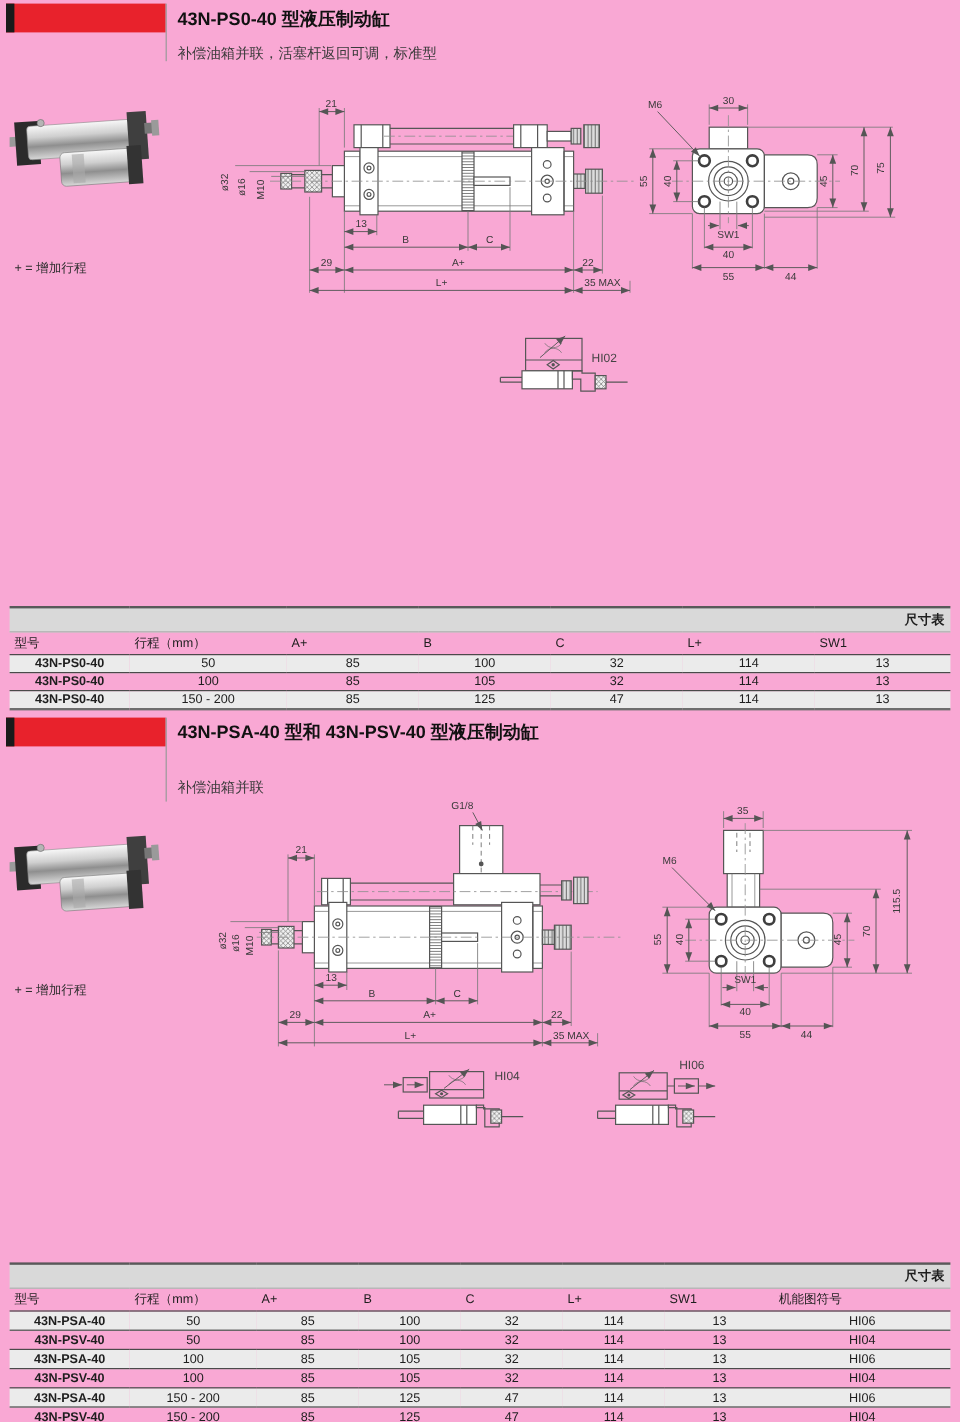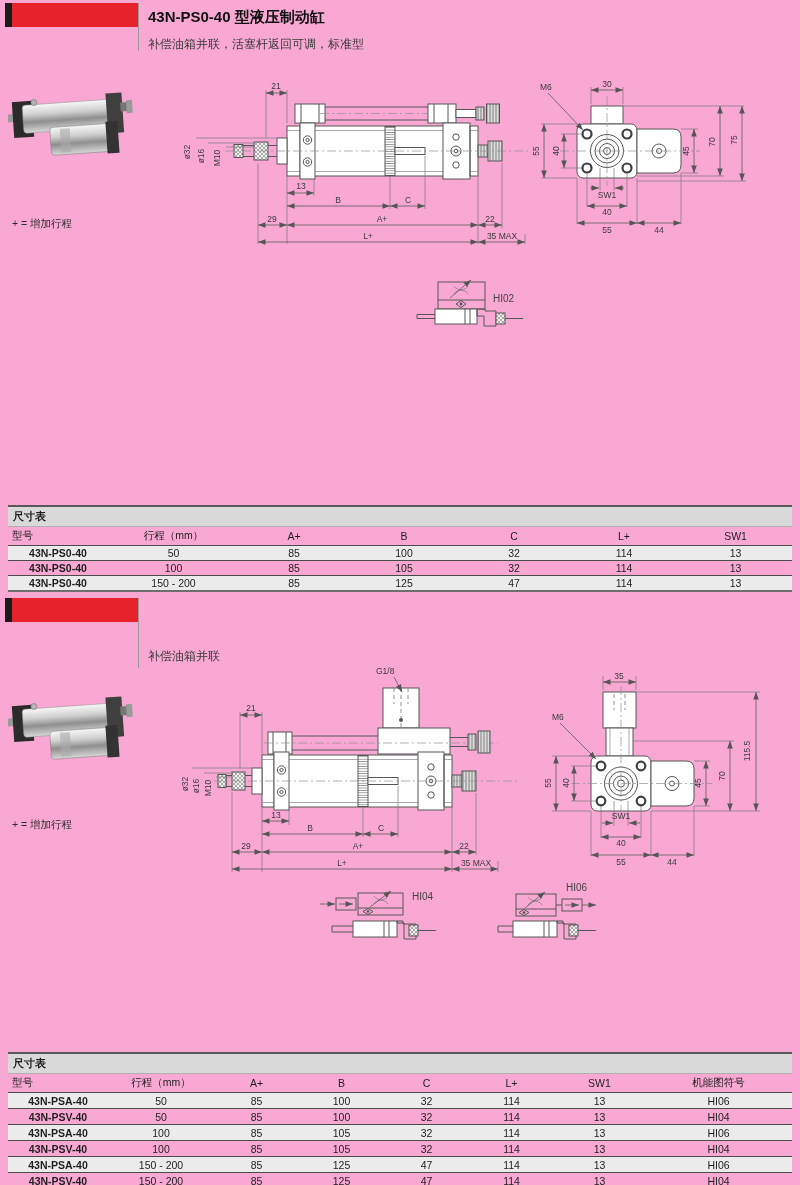--- a/index.html
+++ b/index.html
@@ -19,23 +19,23 @@
   .dash{fill:none;stroke:#777;stroke-width:0.8;stroke-dasharray:4 3;}
   .ext{stroke:#7a7a7a;stroke-width:0.7;}
   .dim{stroke:#5a5a5a;stroke-width:0.8;marker-start:url(#ds);marker-end:url(#de);}
   .ldr{stroke:#5a5a5a;stroke-width:0.8;marker-end:url(#de);fill:none;}
   .dt{font-size:8.5px;fill:#3a3a3a;}
   .dtl{font-size:10px;fill:#444;}
   
   .dim-table{position:absolute;left:8px;width:784px;border-collapse:collapse;table-layout:fixed;
              font-size:10.5px;color:#1e1e1e;}
   .dim-table .tbl-title{background:#d9d9d9;border-top:2px solid #595959;border-bottom:1px solid #b0b0b0;
-             font-weight:bold;text-align:left;padding:2px 5px;font-size:11px;height:14px;}
+             font-weight:bold;text-align:right;padding:2px 5px;font-size:11px;height:14px;}
   .dim-table thead th.h{font-weight:normal;padding:2px 4px;border-bottom:1.5px solid #4a4a4a;
-             text-align:center;height:13px;}
+             text-align:left;height:13px;}
   .dim-table thead th.h:first-child{text-align:left;}
   .dim-table tbody td{text-align:center;padding:1px 4px;border-bottom:1px solid #4a4a4a;height:11px;}
   .t2 tbody td{height:13px;}
   .dim-table tbody td:first-child{text-align:center;font-weight:bold;}
   .dim-table tbody tr.alt{background:#ebebeb;}
   .dim-table tbody tr:last-child td{border-bottom:2.5px solid #6e6e6e;}
 </style>
 </head>
 <body>
 
@@ -308,20 +308,21 @@
           <td>125</td>
           <td>47</td>
           <td>114</td>
           <td>13</td>
       </tr>
     </tbody>
   </table>
 
   <div class="red-tab" style="top:598px"></div>
   <div class="vline" style="top:598px;height:70px"></div>
+  <div class="sec-title" style="top:602px">43N-PSA-40 型和 43N-PSV-40 型液压制动缸</div>
   <div class="sec-sub" style="top:649px">补偿油箱并联</div>
 
   <svg class="drawing" style="left:8px;top:692px" width="128" height="90" viewBox="0 0 128 90">
     <g transform="rotate(-4 64 44)">
       <rect x="0" y="22" width="8" height="8" fill="#9a9a9a"></rect>
       <rect x="6" y="10" width="20" height="36" fill="#2b2b2b"></rect>
       <rect x="16" y="14" width="94" height="28" rx="3" fill="url(#silv)" stroke="#8a8a8a" stroke-width="0.5"></rect>
       <rect x="100" y="8" width="16" height="40" fill="#3f3f3f"></rect>
       <rect x="114" y="18" width="8" height="9" fill="#777"></rect>
       <rect x="120" y="16" width="6" height="13" fill="#9a9a9a"></rect>

